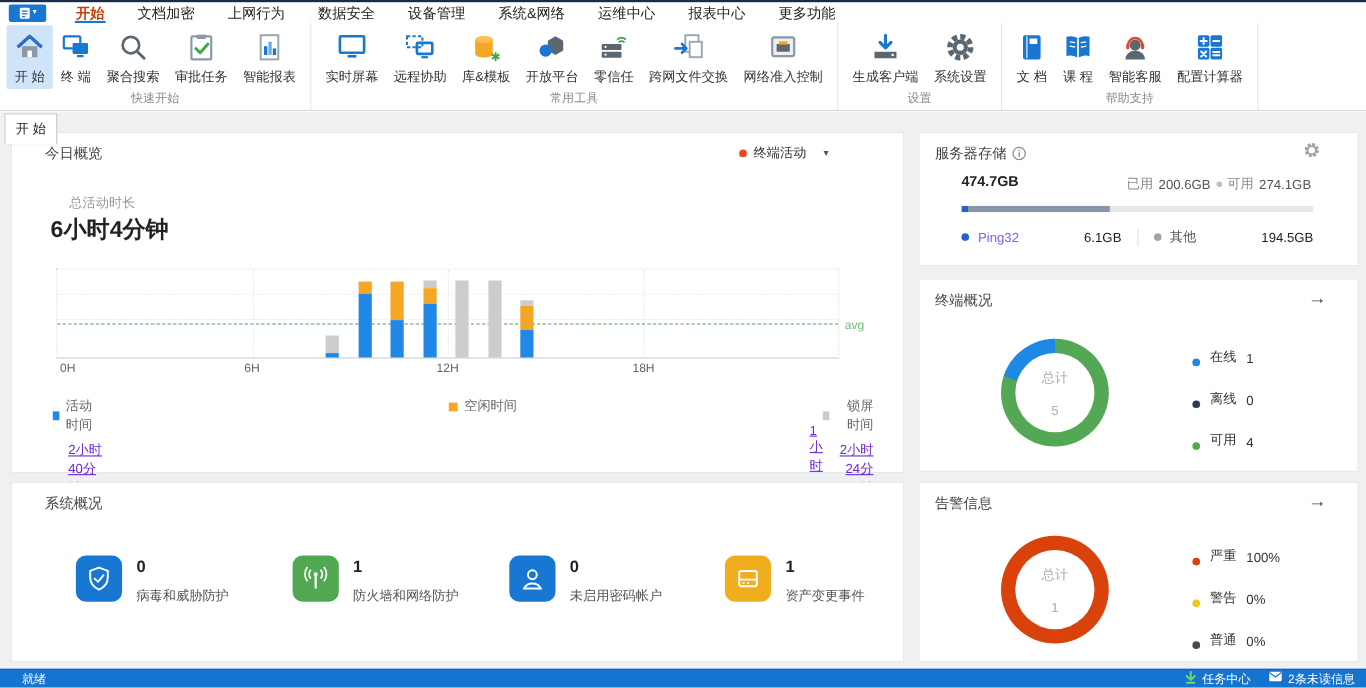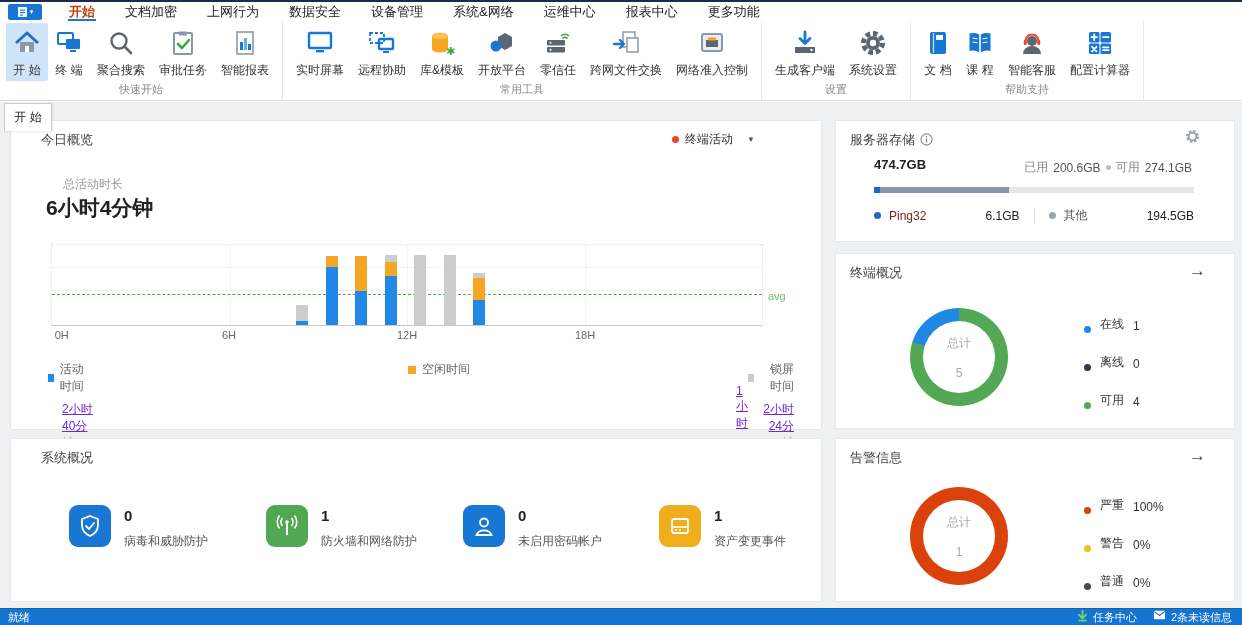--- a/index.html
+++ b/index.html
@@ -88,21 +88,21 @@
 
   
   .sys-item { position:absolute; top:66px; width:190px; display:flex; gap:13px; }
   .sys-icon { width:42px; height:42px; border-radius:9px; display:flex; align-items:center; justify-content:center; flex:none; }
   .sys-num { font-size:15px; font-weight:bold; color:#222; padding-top:2px; }
   .sys-label { font-size:12px; color:#555; margin-top:9px; white-space:nowrap; }
 
   
   .statusbar { position:absolute; left:0; top:608px; width:1242px; height:17px; background:#1574cf;
                border-top:1px solid #1061b0; color:#fff; display:flex; align-items:center; font-size:11px; }
-  .sb-left { margin-left:8px; }
+  .sb-left { margin-left:20px; }
   .sb-right { margin-left:auto; display:flex; align-items:center; gap:16px; margin-right:10px; }
   .sb-item { display:flex; gap:5px; cursor:pointer; }
 </style>
 </head>
 <body>
 
 <div class="menubar">
   <div class="appbtn">
     <svg width="11" height="12" viewBox="0 0 11 12">
         <rect x="1" y="1" width="9" height="10" rx="1" fill="#fff"></rect>
@@ -510,21 +510,21 @@
         <b>274.1GB</b>
     </div>
     <div class="hbar">
         <div style="width: 2%; background: rgb(36, 100, 196); height: 100%;"></div>
         <div style="width: 40.3%; background: rgb(135, 150, 166); height: 100%;"></div>
         <div style="width: 57.7%; background: rgb(230, 230, 230); height: 100%;"></div>
       </div>
     <div class="st-legend">
       <div class="st-leg-half">
         <span class="dot" style="background: rgb(36, 100, 196);"></span>
-        <span style="color:#7f1d1d">Ping32</span>
+        <span style="color:#8b5cf6">Ping32</span>
         <span class="val">6.1GB</span>
       </div>
       <div class="st-div"></div>
       <div class="st-leg-half">
         <span class="dot" style="background: rgb(154, 165, 173);"></span>
         <span style="color:#555">其他</span>
         <span class="val">194.5GB</span>
       </div>
     </div>
   </div>

